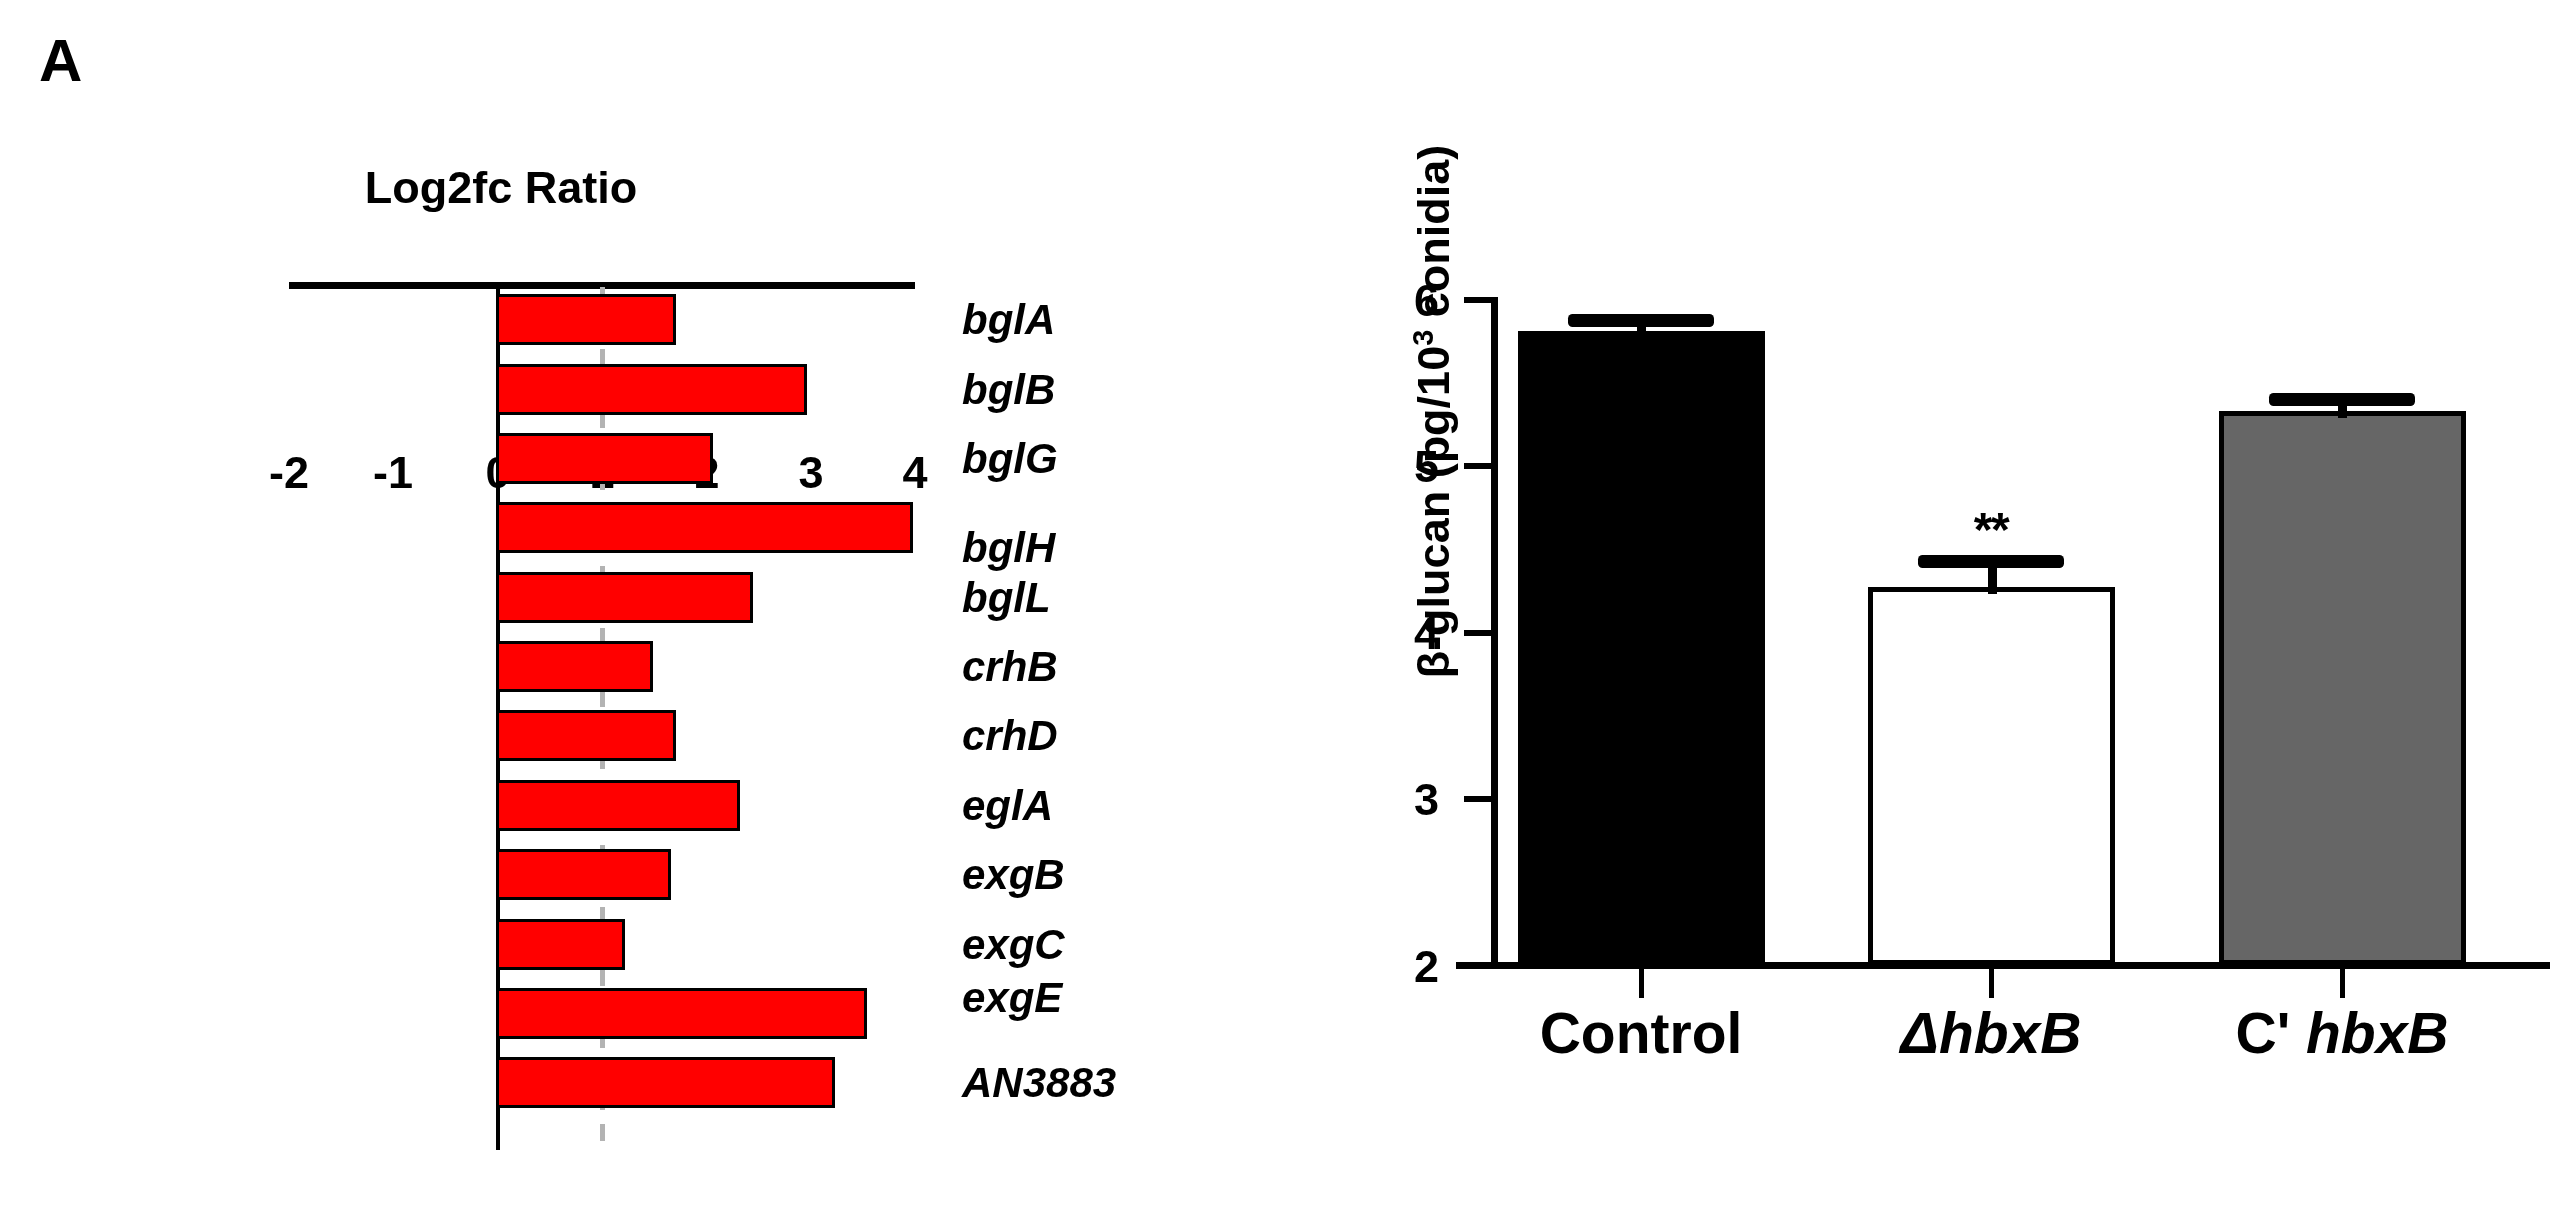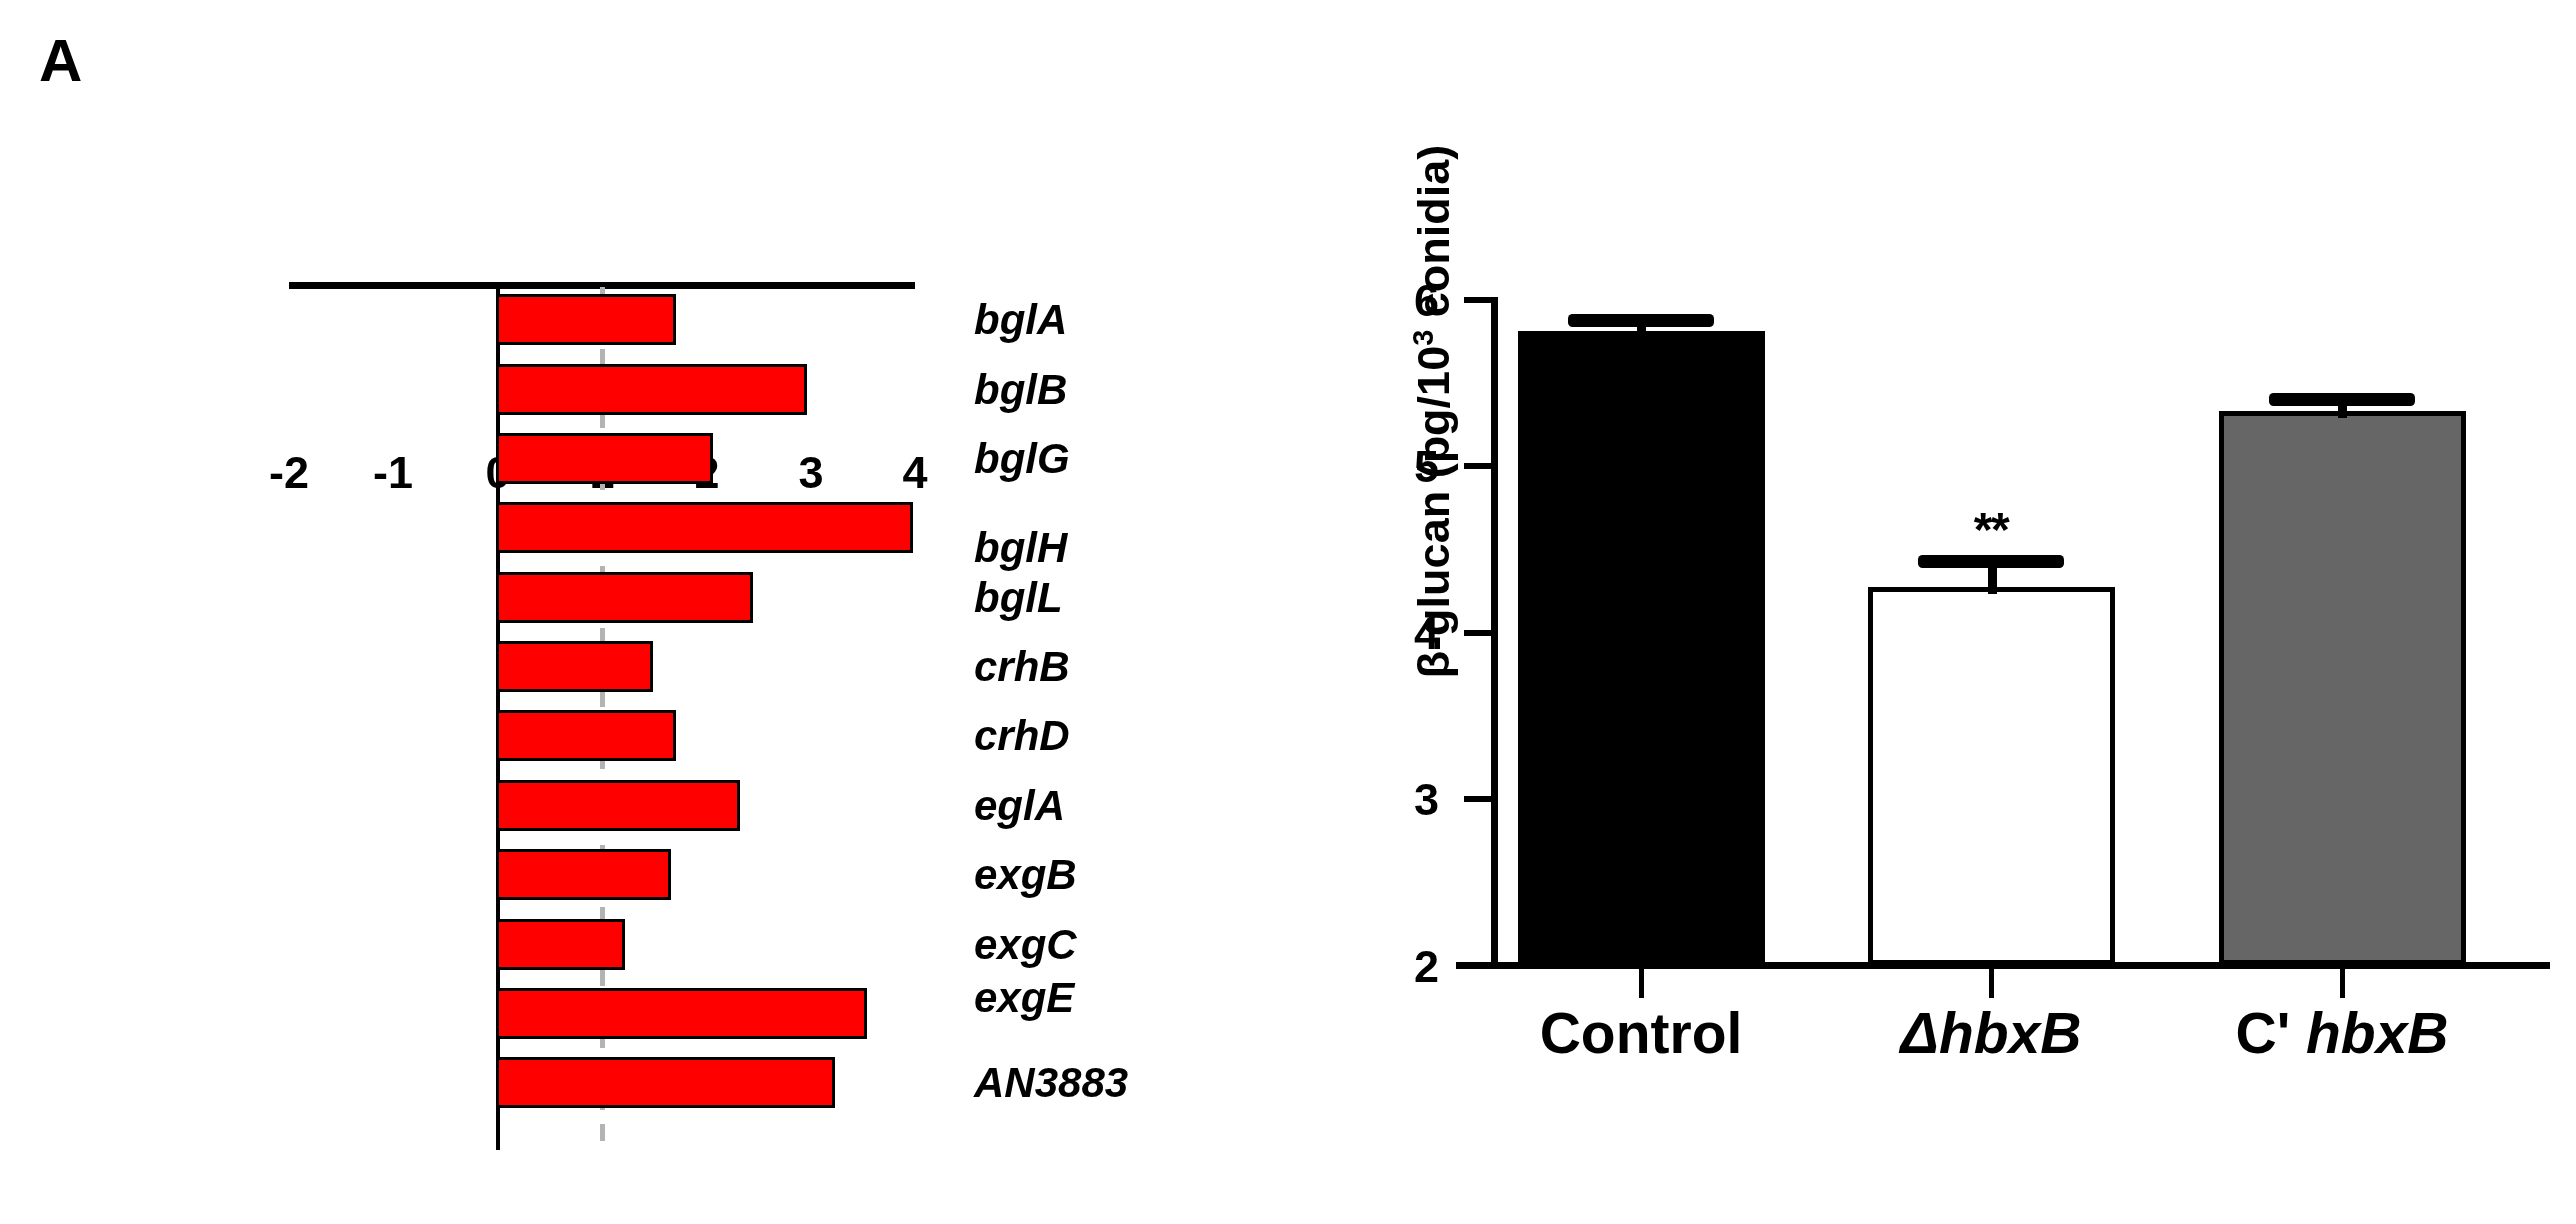--- a/index.html
+++ b/index.html
@@ -93,21 +93,20 @@
   .a-bar-label{
     position:absolute;
     left:962px;
     font-size:42px;
     font-weight:bold;
     font-style:italic;
     color:#000;
     white-space:nowrap;
     line-height:51px;
     height:51px;
-    margin-left:12px;
   }
 
   
   #panel-b{position:absolute;left:1271px;top:0;width:1305px;height:1224px;}
 
   #panel-b-ylabel{
     position:absolute;
     left:-185px;
     top:385px;
     width:694px;
@@ -187,20 +186,21 @@
 </head>
 <body>
 
 <div class="figure">
 
   <div id="panel-a">
 
     <div class="panel-letter" id="panel-a-letter">A</div>
 
 
+    <div id="panel-a-axis-title">Log2fc Ratio</div>
 
     <div id="panel-a-ticks">
         <div class="a-tick" style="left: 289px; top: 225px;">-2</div>
         <div class="a-tick" style="left: 393px; top: 225px;">-1</div>
         <div class="a-tick" style="left: 498px; top: 225px;">0</div>
         <div class="a-tick" style="left: 602px; top: 225px;">1</div>
         <div class="a-tick" style="left: 707px; top: 225px;">2</div>
         <div class="a-tick" style="left: 811px; top: 225px;">3</div>
         <div class="a-tick" style="left: 915px; top: 225px;">4</div>
       </div>

